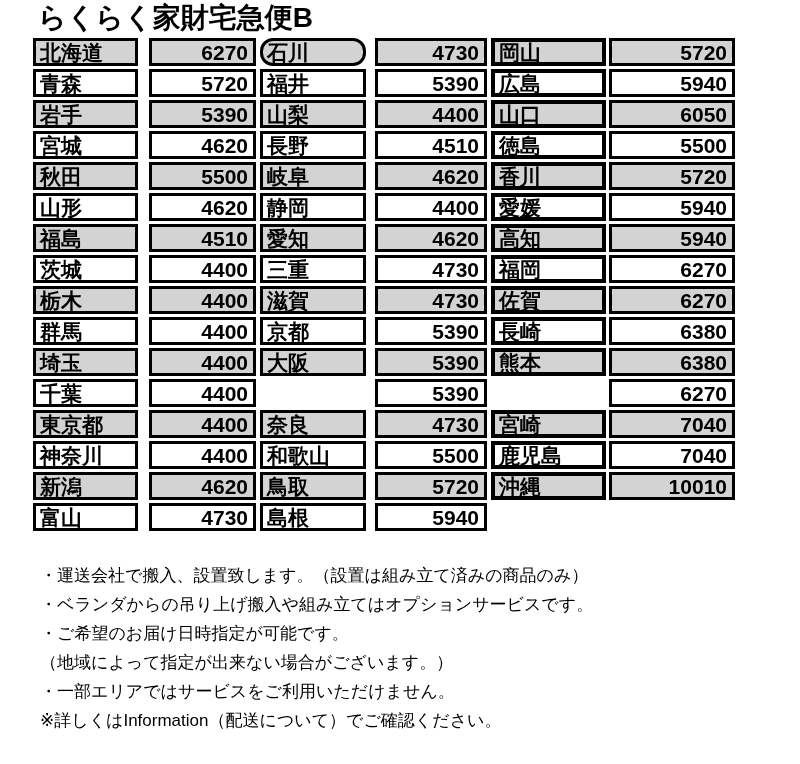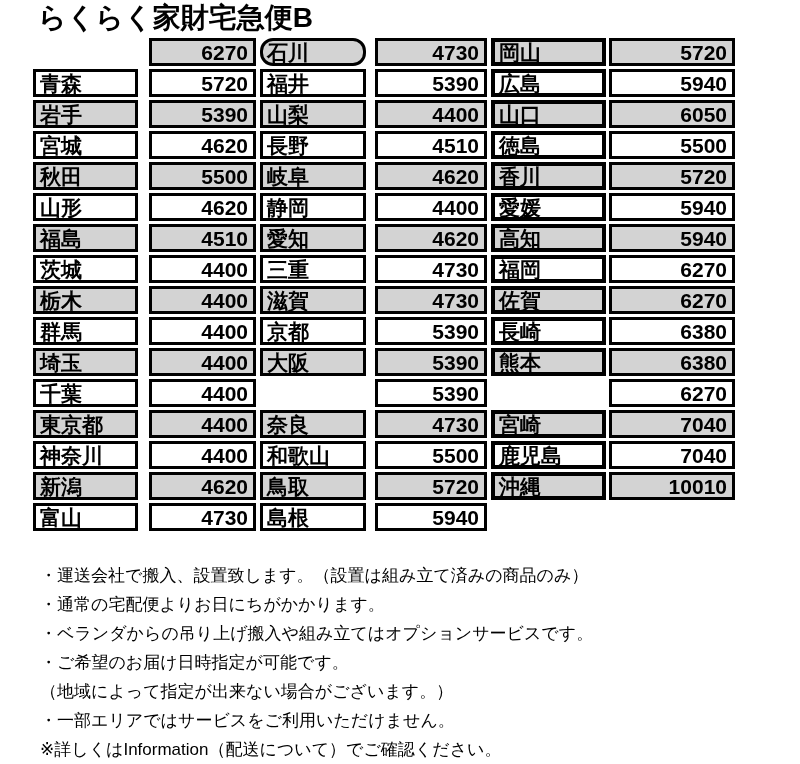--- a/index.html
+++ b/index.html
@@ -54,20 +54,21 @@
   }
   .note-line { white-space: nowrap; }
 </style>
 </head>
 <body>
 
 <div class="page">
   <div class="title">らくらく家財宅急便B</div>
 
   <div class="fee-table" id="feeTable">
+      <div class="cell name shaded" style="grid-area: 1 / 1;">北海道</div>
       <div class="cell price shaded" style="grid-area: 1 / 3;">6270</div>
       <div class="cell name plain" style="grid-area: 2 / 1;">青森</div>
       <div class="cell price plain" style="grid-area: 2 / 3;">5720</div>
       <div class="cell name shaded" style="grid-area: 3 / 1; text-align: center;">岩手</div>
       <div class="cell price shaded" style="grid-area: 3 / 3;">5390</div>
       <div class="cell name plain" style="grid-area: 4 / 1;">宮城</div>
       <div class="cell price plain" style="grid-area: 4 / 3;">4620</div>
       <div class="cell name shaded" style="grid-area: 5 / 1;">秋田</div>
       <div class="cell price shaded" style="grid-area: 5 / 3;">5500</div>
       <div class="cell name plain" style="grid-area: 6 / 1;">山形</div>
@@ -150,20 +151,19 @@
       <div class="cell name shaded thick" style="grid-area: 13 / 9;">宮崎</div>
       <div class="cell price shaded" style="grid-area: 13 / 11;">7040</div>
       <div class="cell name plain thick" style="grid-area: 14 / 9;">鹿児島</div>
       <div class="cell price plain" style="grid-area: 14 / 11;">7040</div>
       <div class="cell name shaded thick" style="grid-area: 15 / 9;">沖縄</div>
       <div class="cell price shaded" style="grid-area: 15 / 11;">10010</div>
     </div>
 
   <div class="notes" id="notes">
       <div class="note-line">・運送会社で搬入、設置致します。（設置は組み立て済みの商品のみ）</div>
-      <div class="note-line">・通常の宅配便よりお日にちがかかります。</div>
       <div class="note-line">・ベランダからの吊り上げ搬入や組み立てはオプションサービスです。</div>
       <div class="note-line">・ご希望のお届け日時指定が可能です。</div>
       <div class="note-line">（地域によって指定が出来ない場合がございます。）</div>
       <div class="note-line">・一部エリアではサービスをご利用いただけません。</div>
       <div class="note-line">※詳しくはInformation（配送について）でご確認ください。</div>
     </div>
 </div>
 
 </body></html>

